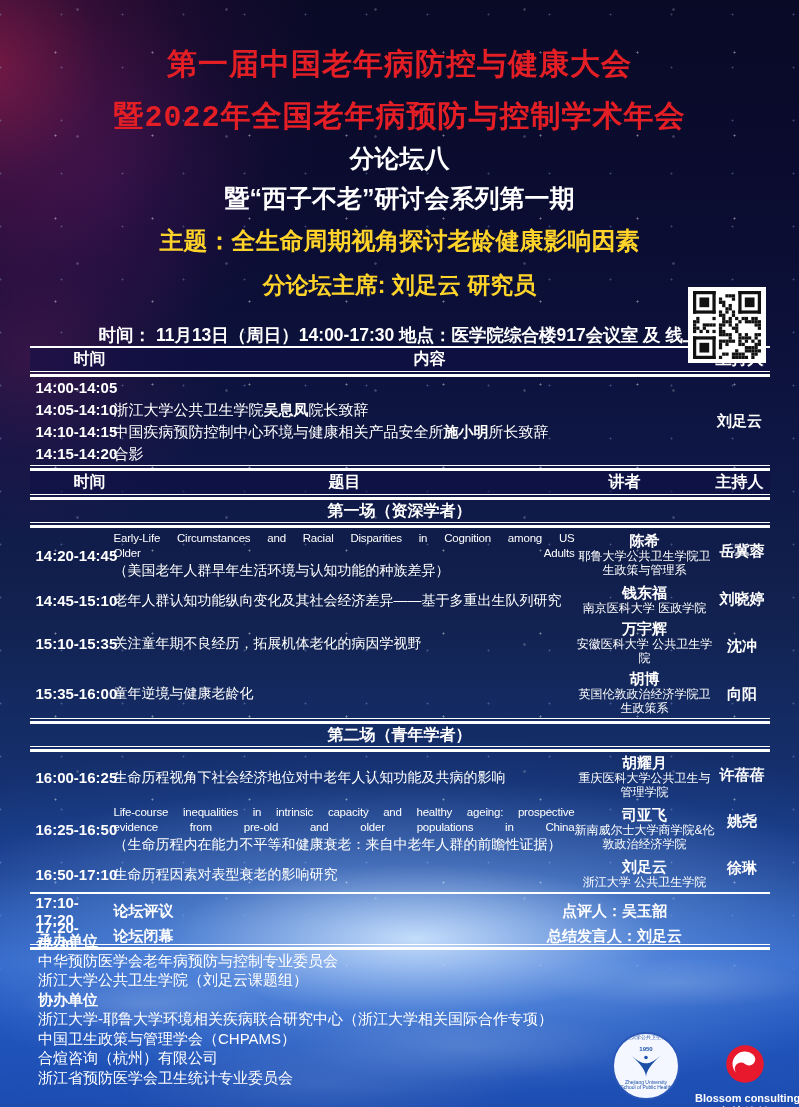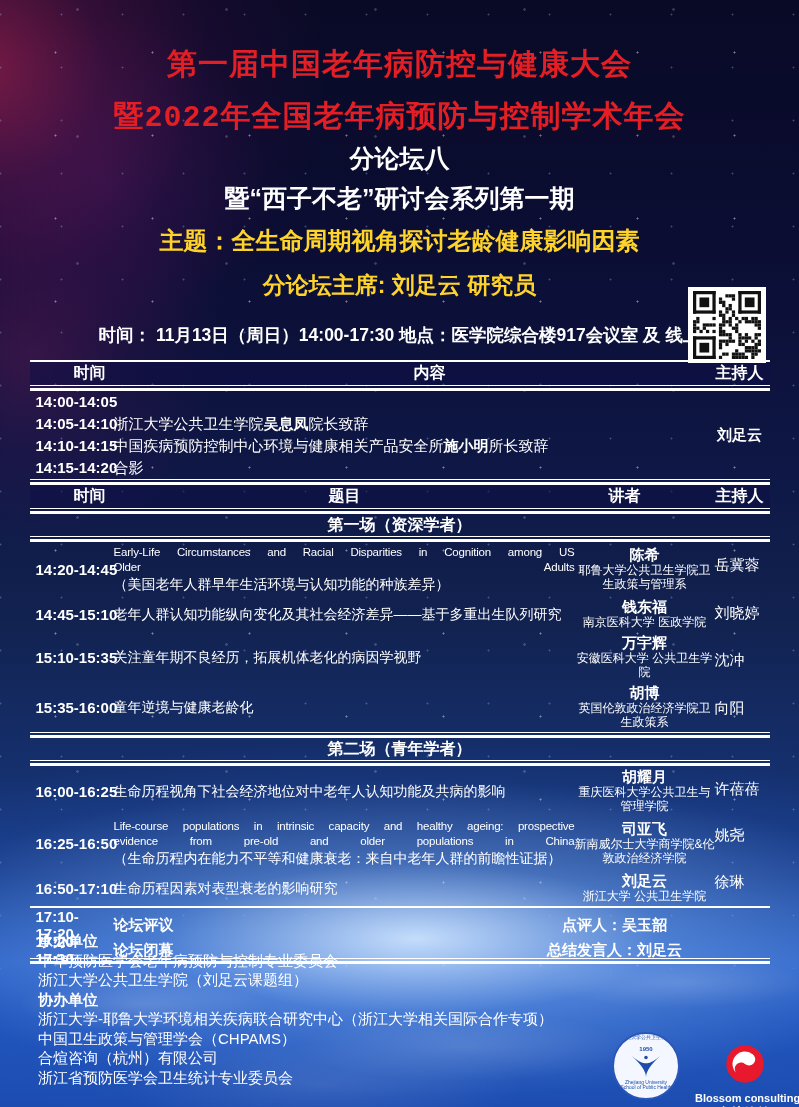--- a/index.html
+++ b/index.html
@@ -40,39 +40,39 @@
   .series{margin-top:12px;font-size:25px;line-height:28px;}
   .topic{margin-top:15px;font-size:24px;line-height:27px;color:var(--gold);}
   .chair{margin-top:18px;font-size:23px;line-height:26px;color:var(--gold);}
   .sched{margin-top:26px;font-size:17.5px;line-height:22px;font-weight:700;text-align:center;}
 
   .qr{position:absolute;top:287px;right:33px;width:78px;height:76px;background:#fff;
       padding:4px;box-sizing:border-box;}
   .qr svg{display:block;width:100%;height:100%;}
 
   
-  .tbl{width:740px;margin:14px auto 0 auto;}
+  .tbl{width:740px;margin:0 auto 0 auto;}
   .sline{height:2px;background:#fff;}
   .dline{height:6px;border-top:1.5px solid #fff;border-bottom:3px solid #fff;box-sizing:border-box;}
   .hband{display:grid;grid-template-columns:120px 1fr 170px 60px;align-items:center;
          height:23px;font-weight:700;font-size:16px;background:rgba(14,14,70,.55);}
   .hband.three{grid-template-columns:120px 1fr 60px;}
   .hband span{text-align:center;}
   .secA-wrap{display:flex;}
   .secA-rows{flex:1;}
   .rowA{display:grid;grid-template-columns:84px 1fr;align-items:center;min-height:22px;
         font-size:15px;line-height:22px;}
   .rowA .tm{font-weight:700;padding-left:6px;white-space:nowrap;}
   .hostcol{width:60px;display:flex;align-items:center;justify-content:center;
            font-weight:700;font-size:15px;}
   .bandtitle{height:22px;line-height:22px;text-align:center;font-weight:700;font-size:16px;}
   .block{display:flex;}
   .block .rows{width:685px;}
   .modcol{width:55px;display:flex;flex-direction:column;justify-content:space-around;
-          font-weight:400;font-size:15px;}
+          align-items:center;font-weight:700;font-size:15px;}
   .rowB{display:grid;grid-template-columns:84px 461px 140px;align-items:center;padding:3px 0;}
   .rowB .tm{font-weight:700;font-size:15px;padding-left:6px;white-space:nowrap;align-self:center;}
   .ttl{font-size:14px;line-height:18px;}
   .ttl .en{font-size:11.5px;letter-spacing:-.2px;line-height:15px;text-align:justify;text-align-last:justify;}
   .ttl .en:last-of-type{text-align-last:left;}
   .ttl .cn{line-height:18px;}
   .spk{text-align:center;}
   .spk .nm{font-weight:700;font-size:15px;line-height:16px;}
   .spk .af{font-size:12px;line-height:14px;}
   .rowC{display:grid;grid-template-columns:84px 1fr 310px;align-items:center;height:25px;
@@ -355,21 +355,21 @@
                   <div class="cn">生命历程视角下社会经济地位对中老年人认知功能及共病的影响</div>
                 </div>
                 <div class="spk">
                   <div class="nm">胡耀月</div>
                   <div class="af">重庆医科大学公共卫生与管理学院</div>
                 </div>
               </div>
               <div class="rowB">
                 <div class="tm">16:25-16:50</div>
                 <div class="ttl">
-                  <div class="en">Life-course populations in intrinsic capacity and healthy ageing: prospective</div>
+                  <div class="en">Life-course inequalities in intrinsic capacity and healthy ageing: prospective</div>
                   <div class="en">evidence from pre-old and older populations in China</div>
                   <div class="cn">（生命历程内在能力不平等和健康衰老：来自中老年人群的前瞻性证据）</div>
                 </div>
                 <div class="spk">
                   <div class="nm">司亚飞</div>
                   <div class="af">新南威尔士大学商学院&amp;伦敦政治经济学院</div>
                 </div>
               </div>
               <div class="rowB">
                 <div class="tm">16:50-17:10</div>

